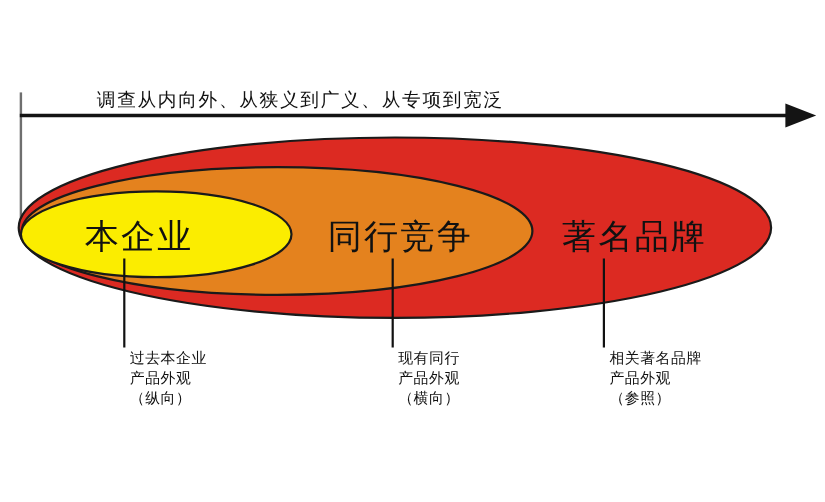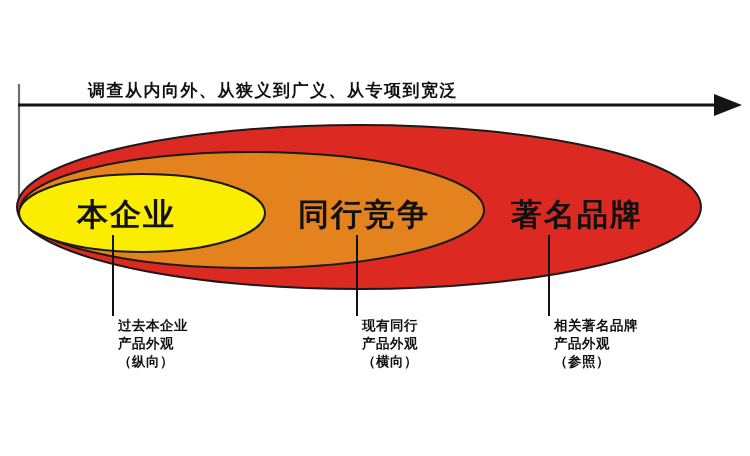--- a/index.html
+++ b/index.html
@@ -9,21 +9,20 @@
   }
   body {
     font-family: "DejaVu Sans", "Liberation Sans", sans-serif;
   }
   #stage {
     position: relative;
     width: 750px;
     height: 456px;
     background: #ffffff;
     overflow: hidden;
-    font-weight: bold;
   }
   #diagram-svg {
     position: absolute;
     left: 0;
     top: 0;
     width: 750px;
     height: 456px;
   }
   .svg-label {
     font-family: "DejaVu Sans", "Liberation Sans", sans-serif;

